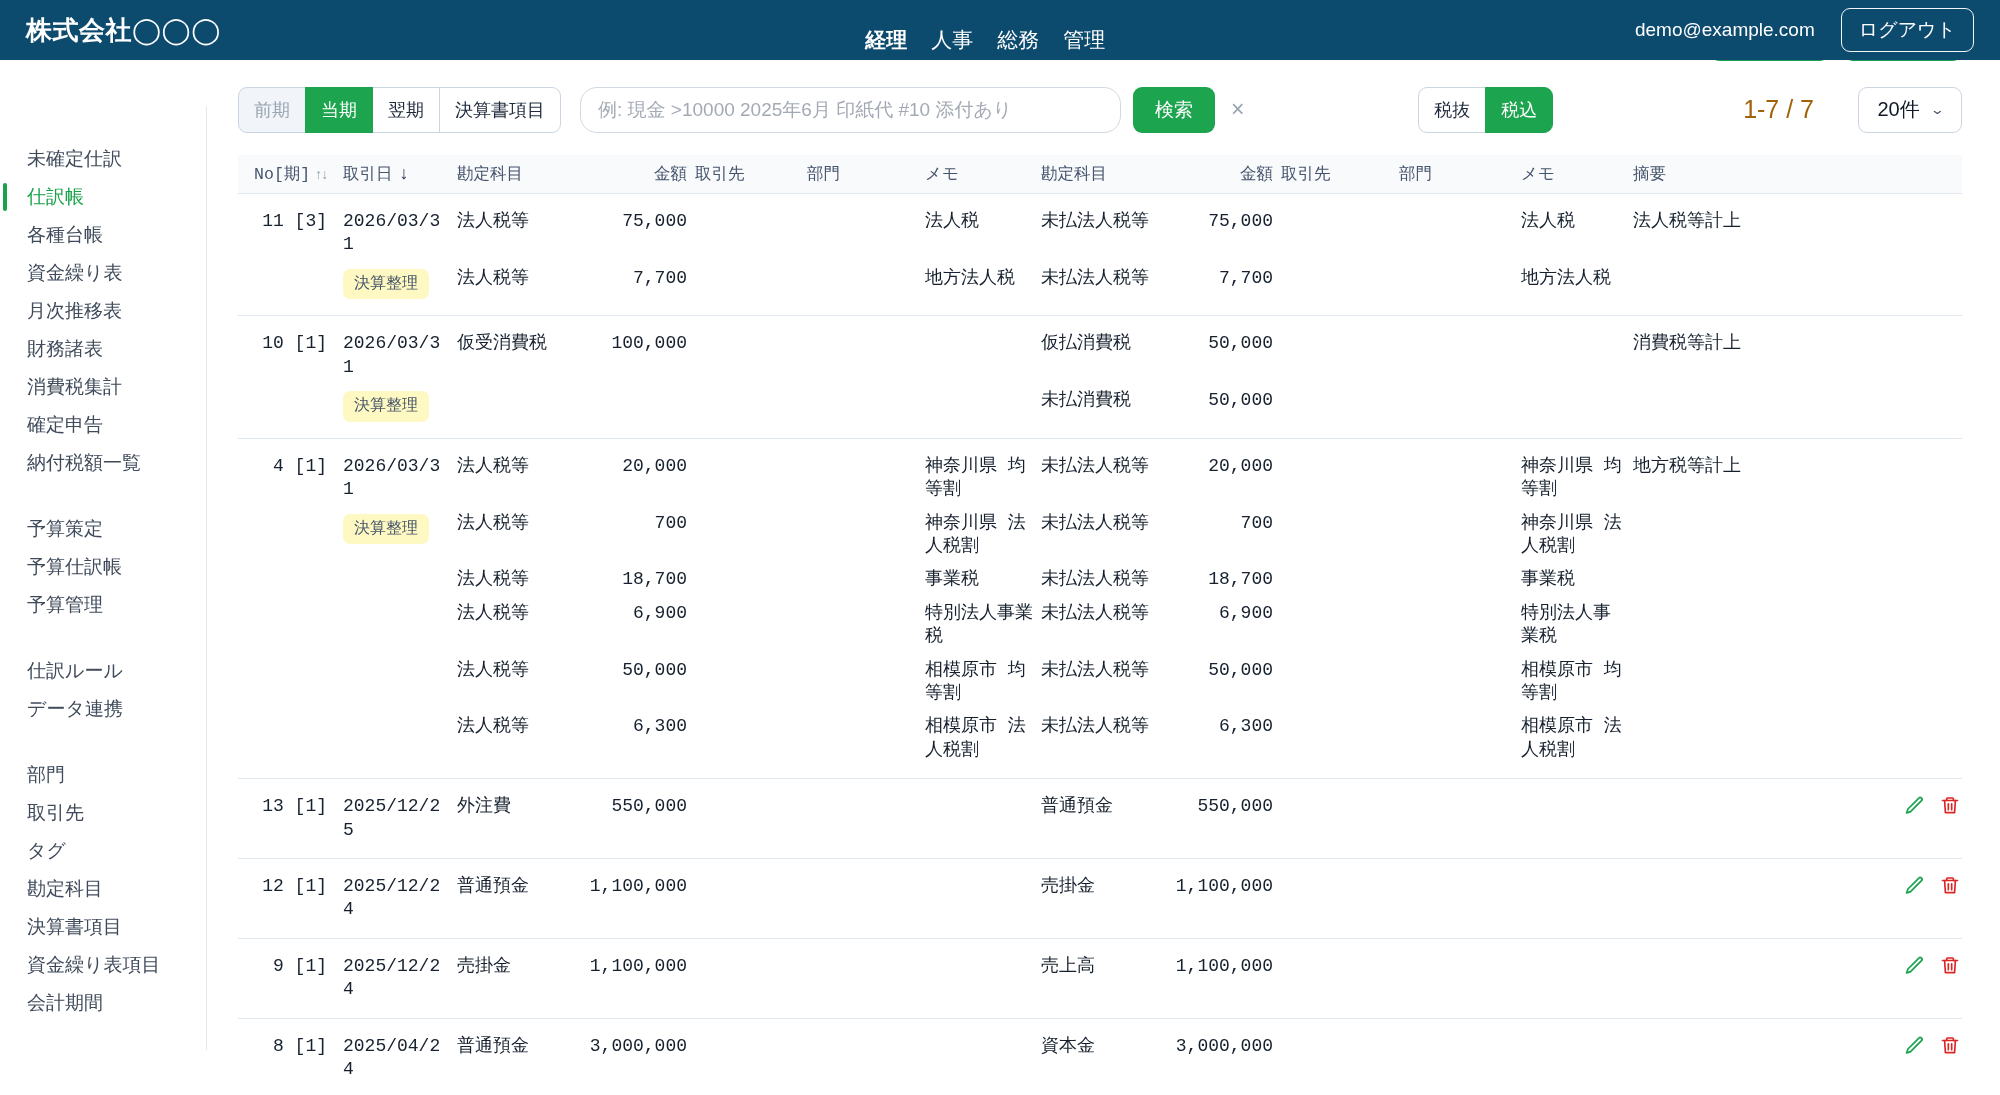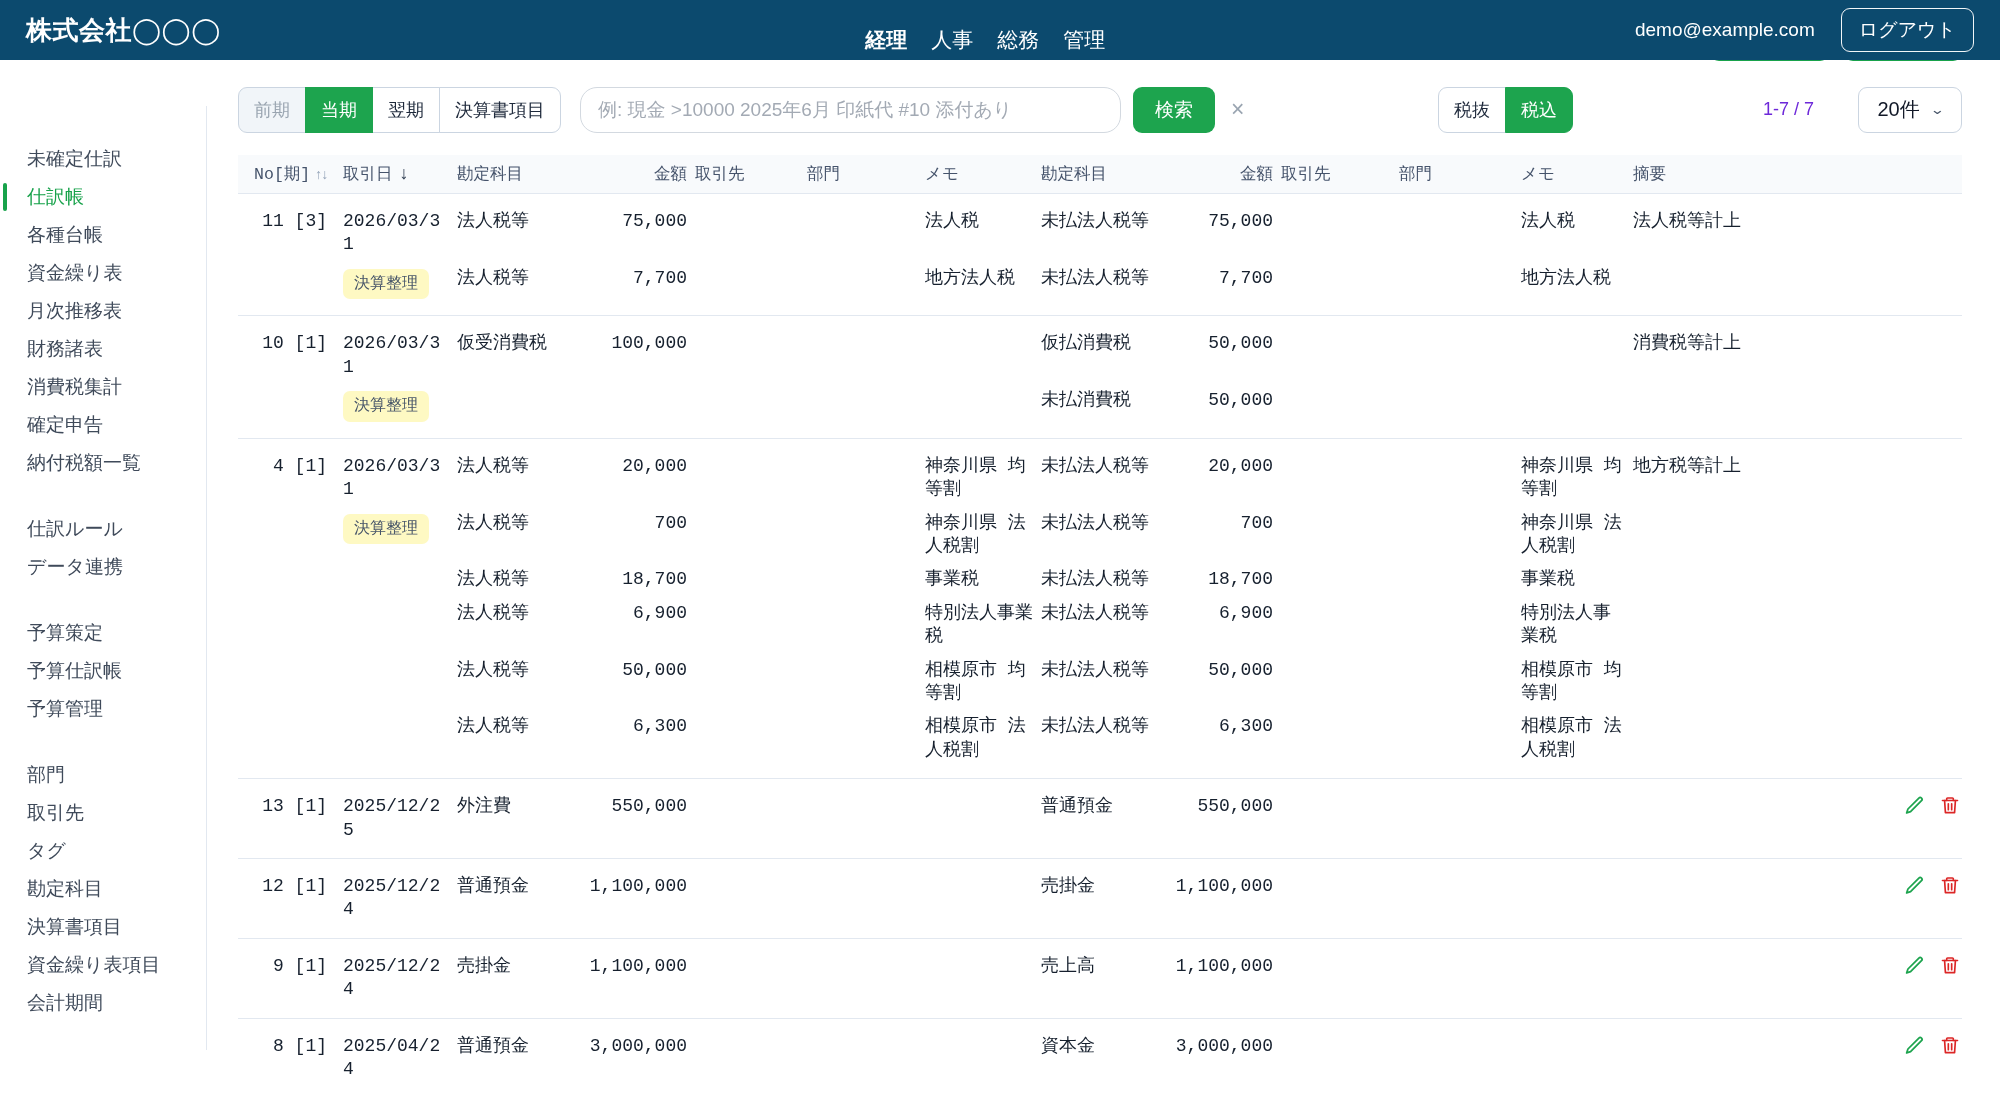--- a/index.html
+++ b/index.html
@@ -55,21 +55,21 @@
   .seg.muted { background:#f1f5f9; color:#9aa5b1; }
   .seg.active { background:#1da44e; border-color:#1da44e; color:#fff; position:relative; z-index:1; }
   .search-input { width:541px; height:46px; border:1px solid #d3d9e0; border-radius:17px;
     margin-left:19px; padding:0 17px; font-size:19px; font-family:inherit; color:#1e293b; }
   .search-input::placeholder { color:#a3aab4; }
   .search-btn { height:46px; margin-left:12px; background:#1da44e; color:#fff;
     border:none; border-radius:9px; font-size:19px; padding:0 22px; cursor:pointer;
     font-family:inherit; }
   .clear-x { margin-left:16px; color:#9aa5b1; font-size:23px; cursor:pointer; }
   .tax-group { margin-left:auto; }
-  .range-text { margin-left:190px; font-size:18px; color:#6d28d9; }
+  .range-text { margin-left:190px; font-size:25px; color:#a16207; }
   .page-size-select { margin-left:44px; width:104px; height:46px; border:1px solid #cbd5e1;
     border-radius:9px; display:flex; align-items:center; justify-content:center; gap:12px;
     font-size:20px; cursor:pointer; background:#fff; color:#111827; }
   .chevron { font-size:13px; color:#475569; transform:scaleX(1.4); }
 
   
   .table { margin-top:22px;font-family:Liberation Mono, monospace; --cols:95px 122px 128px 110px 112px 118px 116px 128px 112px 118px 122px 112px 1fr 75px; }
   .thead { display:grid; grid-template-columns:var(--cols); background:#f8fafc;
     border-bottom:1px solid #e2e8f0; padding:6px 0; font-size:16.5px; color:#45536b;
     font-weight:500; align-items:center; }
@@ -119,27 +119,27 @@
         <li class="side-item active">仕訳帳</li>
         <li class="side-item">各種台帳</li>
         <li class="side-item">資金繰り表</li>
         <li class="side-item">月次推移表</li>
         <li class="side-item">財務諸表</li>
         <li class="side-item">消費税集計</li>
         <li class="side-item">確定申告</li>
         <li class="side-item">納付税額一覧</li>
       </ul>
       <ul>
-        <li class="side-item">仕訳ルール</li>
-        <li class="side-item">データ連携</li>
-      </ul>
-      <ul>
         <li class="side-item">予算策定</li>
         <li class="side-item">予算仕訳帳</li>
         <li class="side-item">予算管理</li>
+      </ul>
+      <ul>
+        <li class="side-item">仕訳ルール</li>
+        <li class="side-item">データ連携</li>
       </ul>
       <ul>
         <li class="side-item">部門</li>
         <li class="side-item">取引先</li>
         <li class="side-item">タグ</li>
         <li class="side-item">勘定科目</li>
         <li class="side-item">決算書項目</li>
         <li class="side-item">資金繰り表項目</li>
         <li class="side-item">会計期間</li>
       </ul>

